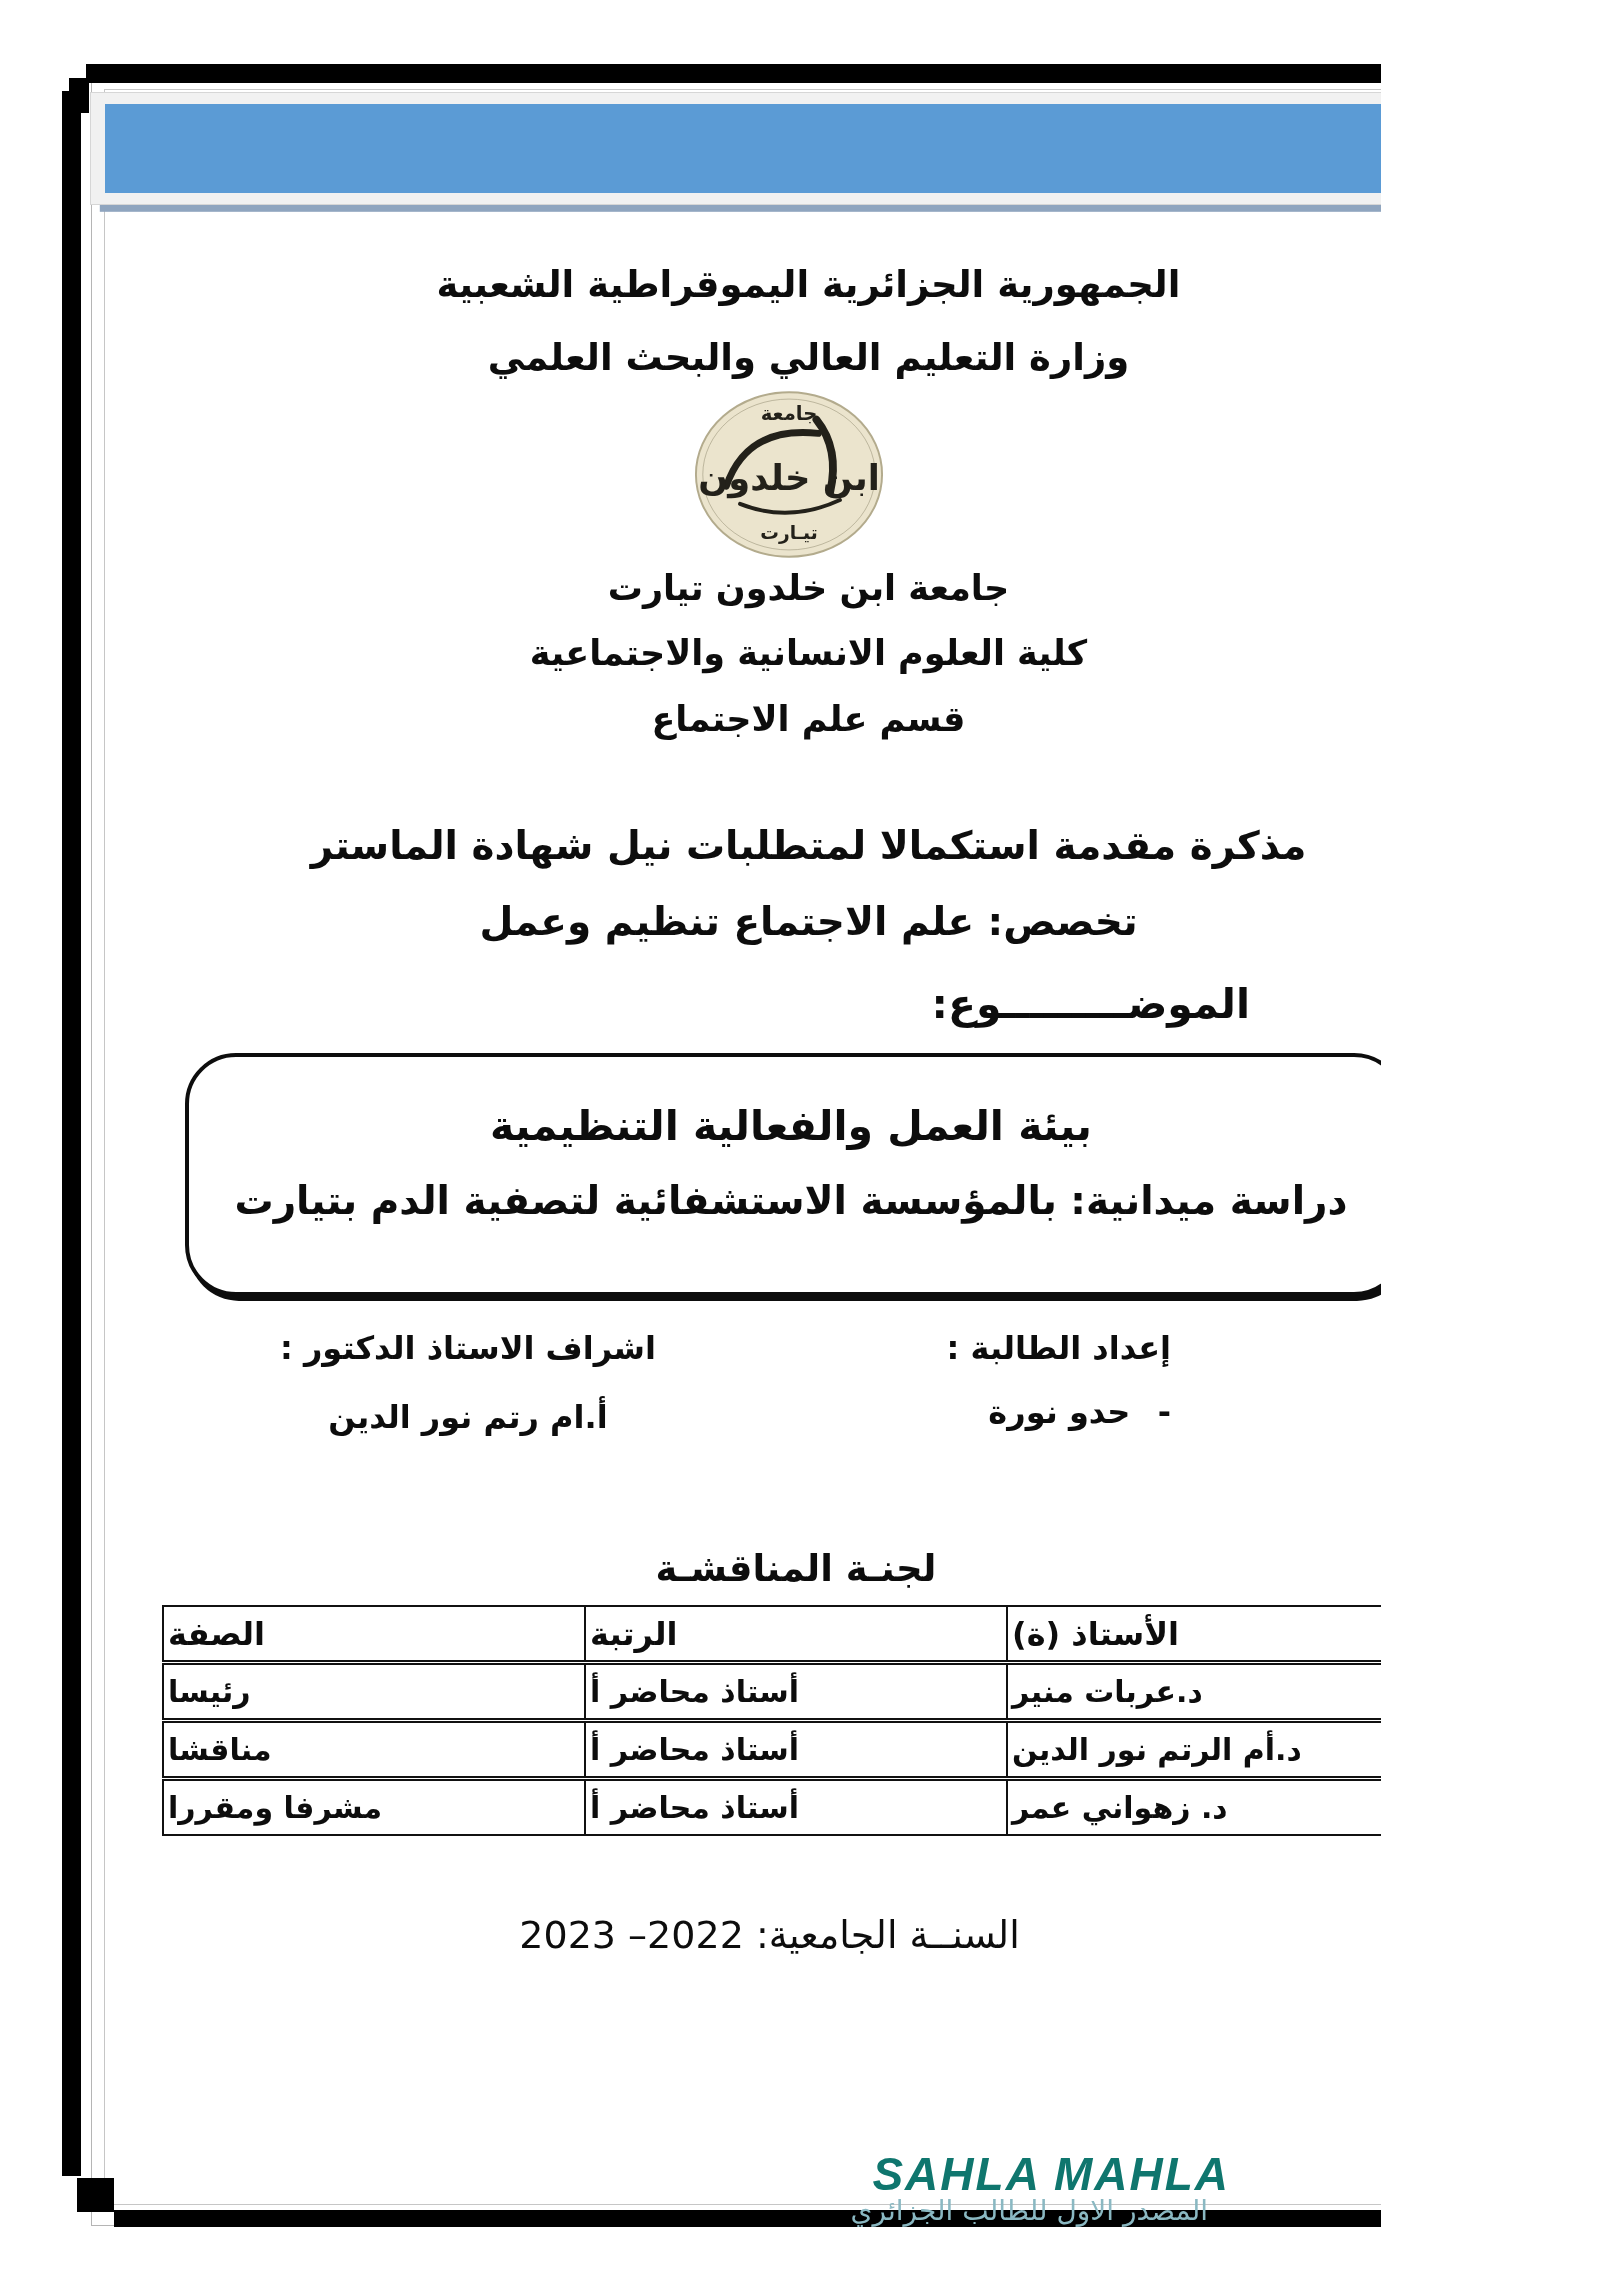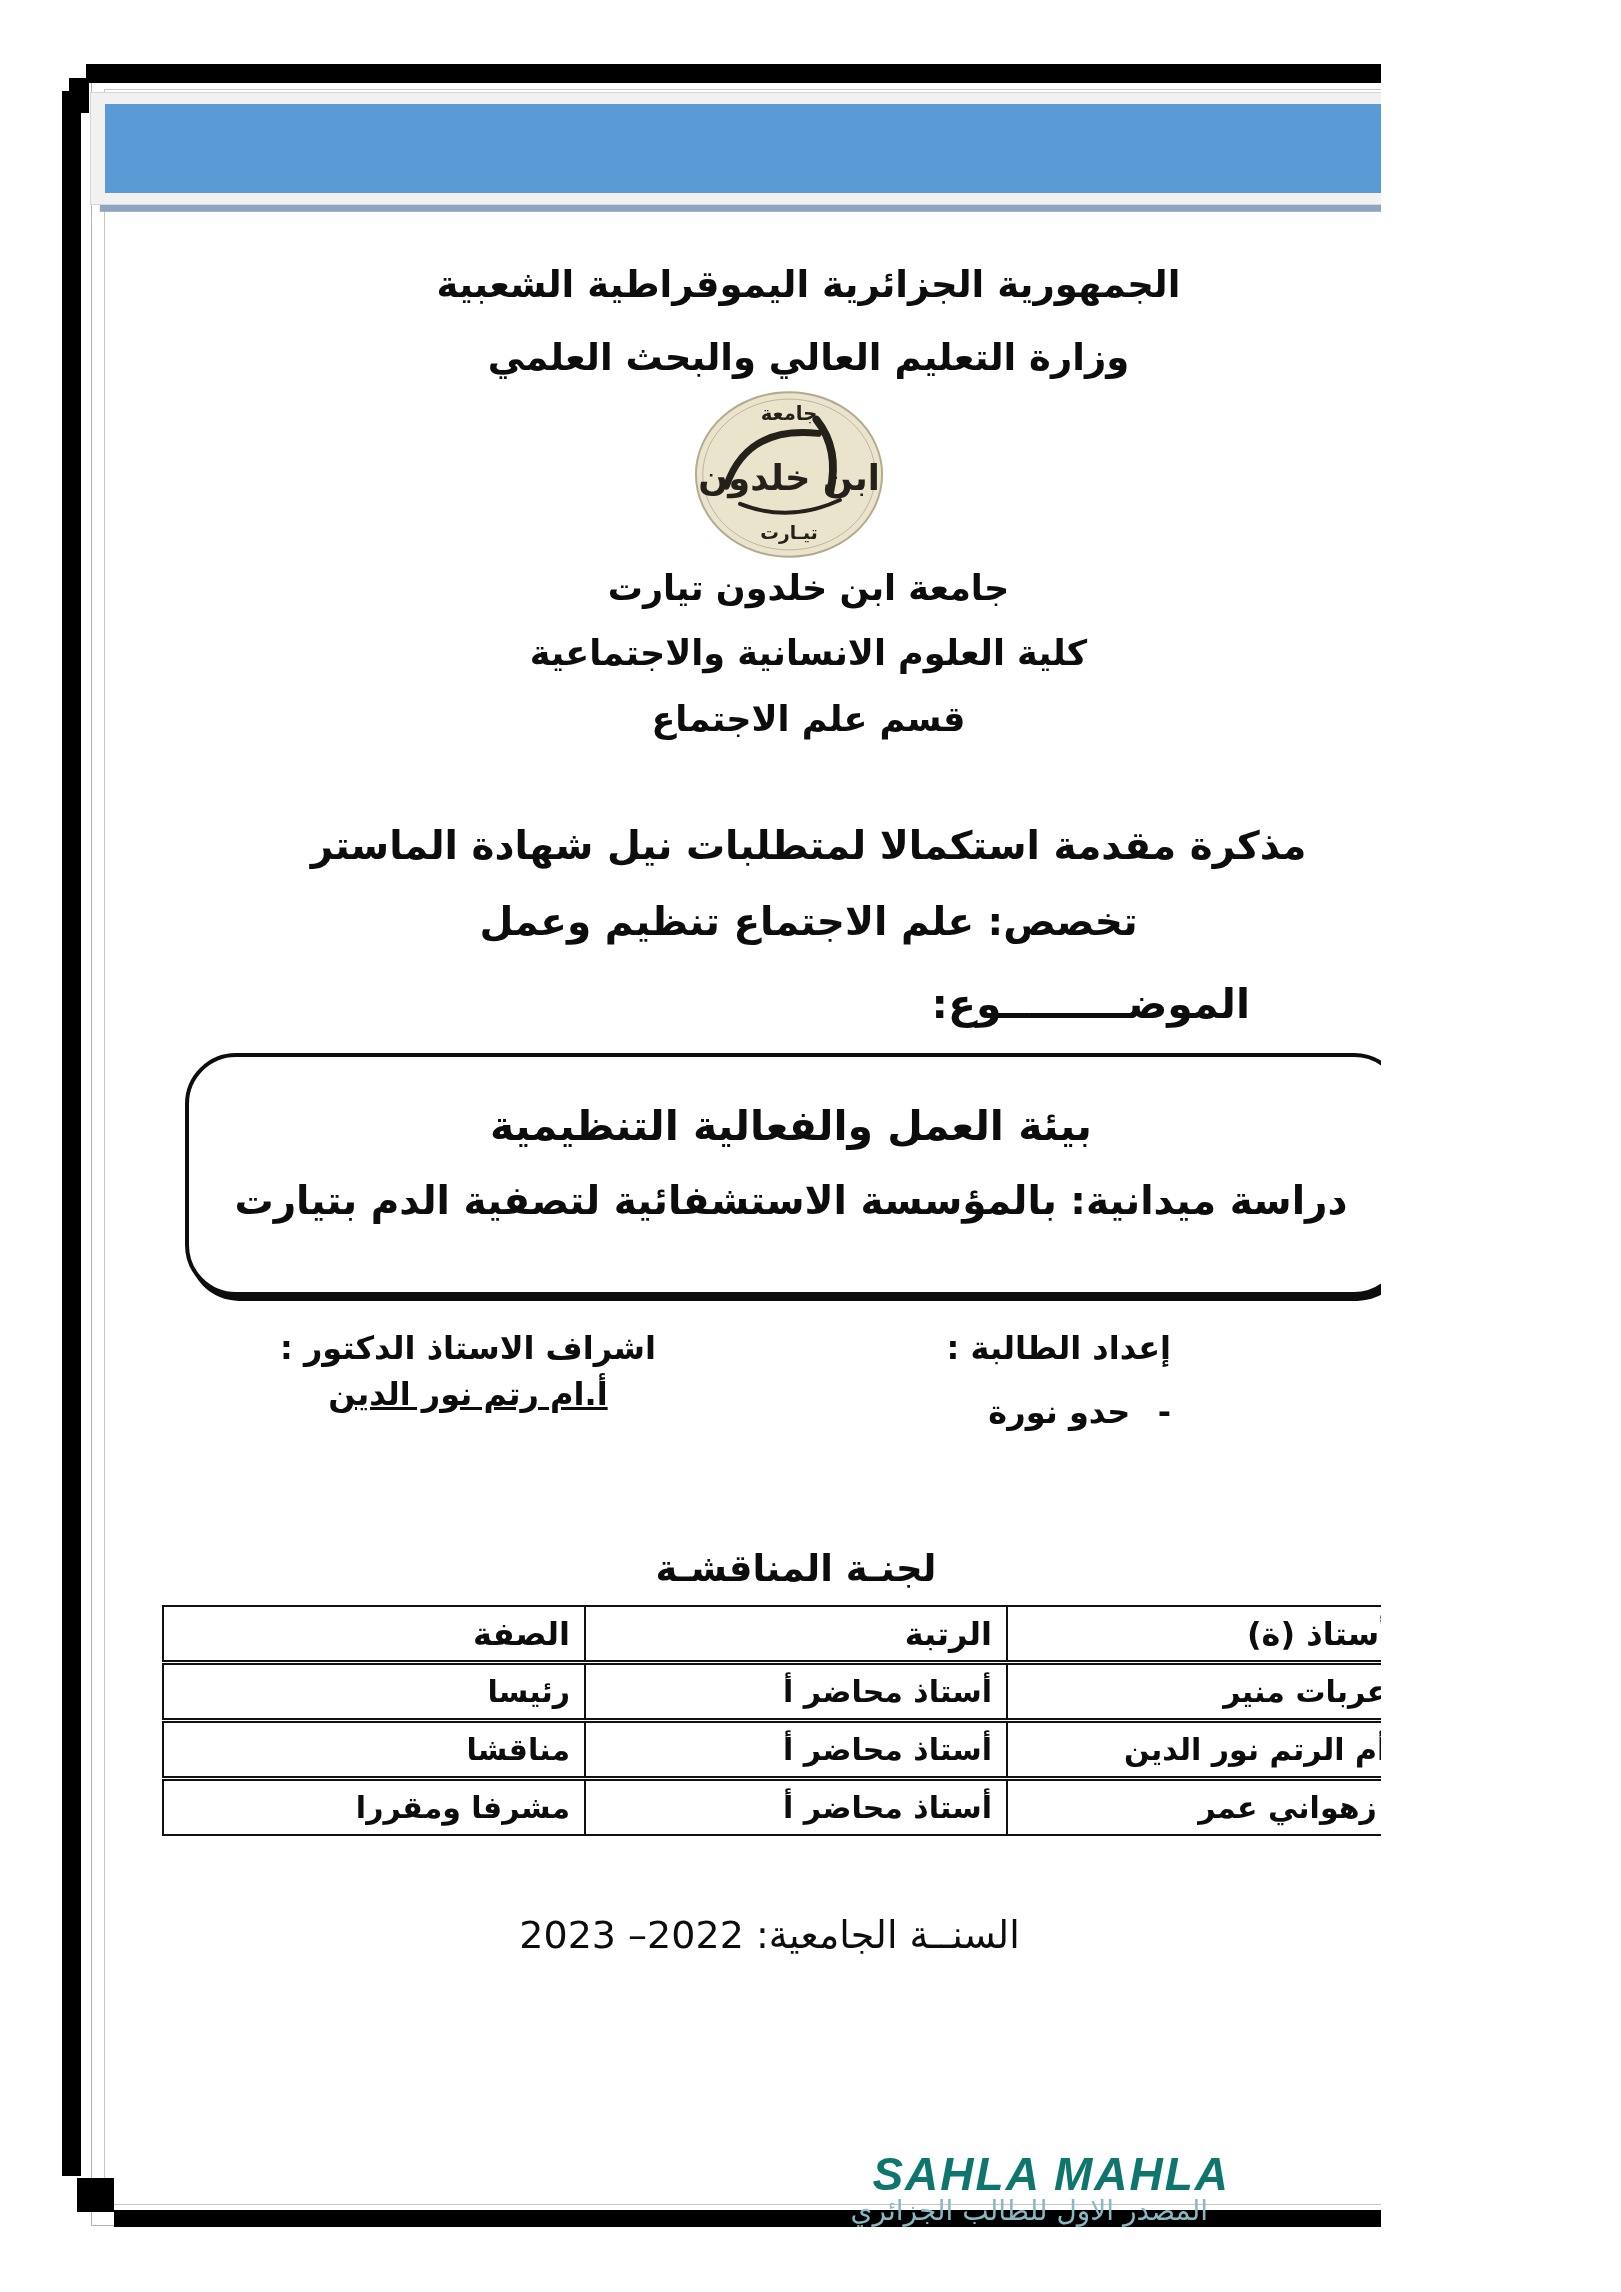--- a/index.html
+++ b/index.html
@@ -60,34 +60,34 @@
   
   .student-block{
     position:absolute;right:210px;top:1329px;text-align:right;direction:rtl;
     font-weight:700;font-size:32px;white-space:nowrap;
   }
   .student-name-line{display:flex;flex-direction:row;gap:27.4px;justify-content:flex-start;margin-top:25.5px;}
   .supervisor-block{
     position:absolute;left:272px;top:1329px;width:392px;text-align:center;direction:rtl;
     font-weight:700;font-size:32px;white-space:nowrap;
   }
-  .supervisor-name{margin-top:8px;text-decoration:underline;}
+  .supervisor-name{margin-top:31px;}
   
   .committee-title{
     position:absolute;left:162px;width:1268px;top:1547px;text-align:center;
     direction:rtl;font-weight:700;font-size:37px;
   }
   .committee-table{
     position:absolute;left:162px;top:1605px;width:1268px;
     border-collapse:collapse;table-layout:fixed;direction:rtl;
   }
   .committee-table th,.committee-table td{
     border:2px solid #111;border-bottom:5.9px double #111;
-    height:53px;text-align:right;vertical-align:middle;
-    font-weight:700;padding:0 14px;
+    height:53px;text-align:left;vertical-align:middle;
+    font-weight:700;padding:0 4px;
   }
   .committee-table th{font-size:32px;}
   .committee-table td{font-size:30px;}
   .committee-table tr:last-child td{border-bottom:2px solid #111;}
   
   .year-line{
     position:absolute;left:54px;width:1431px;top:1913px;text-align:center;
     direction:rtl;font-weight:400;font-size:38px;
   }
   

